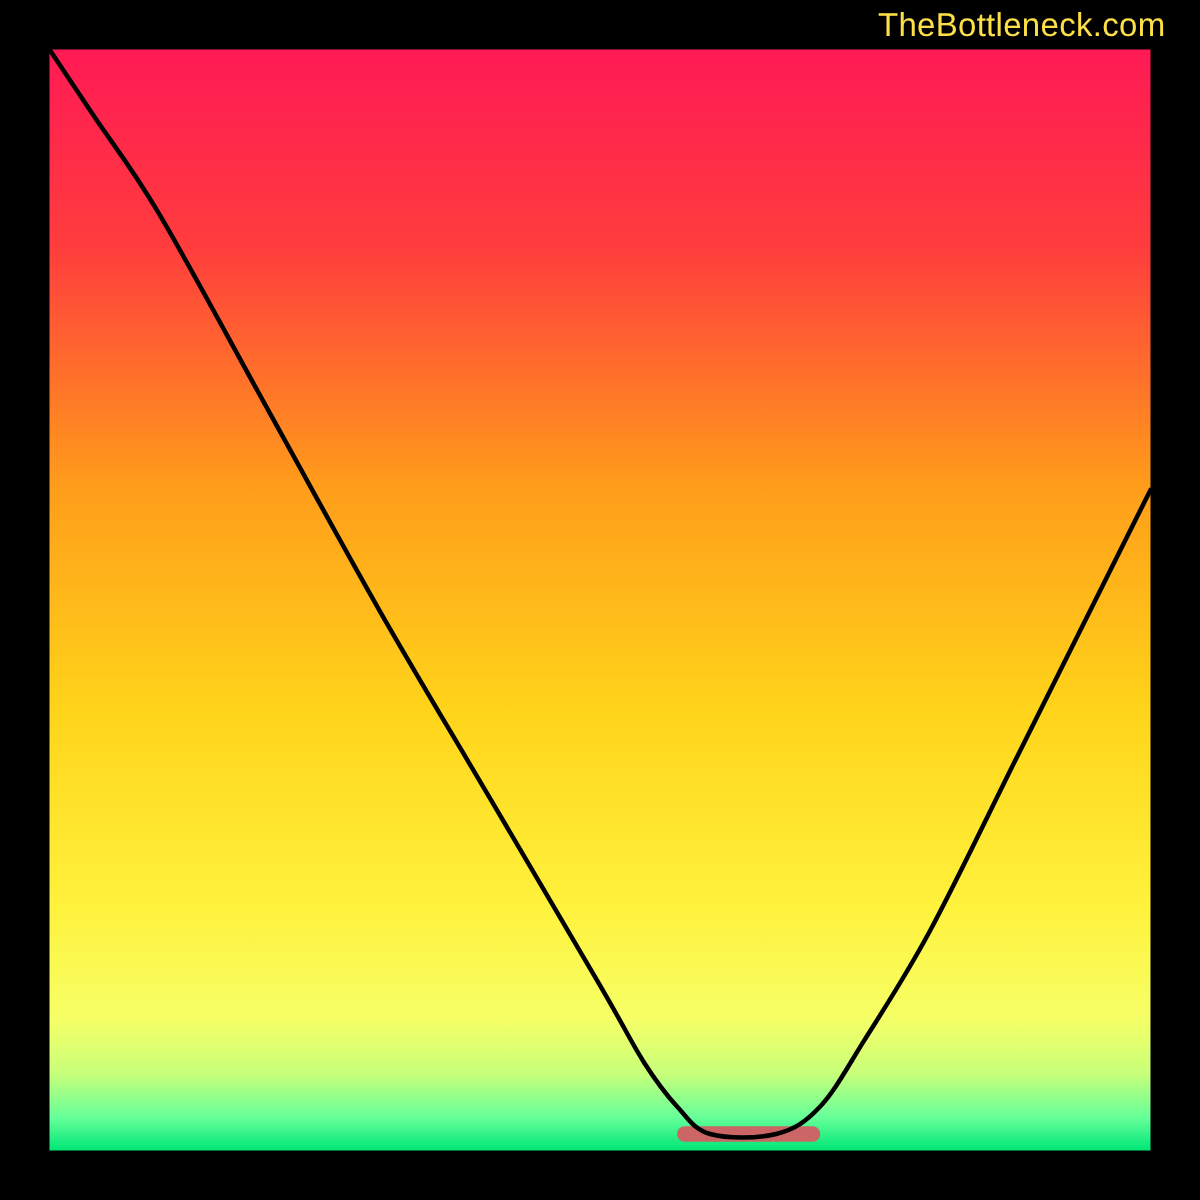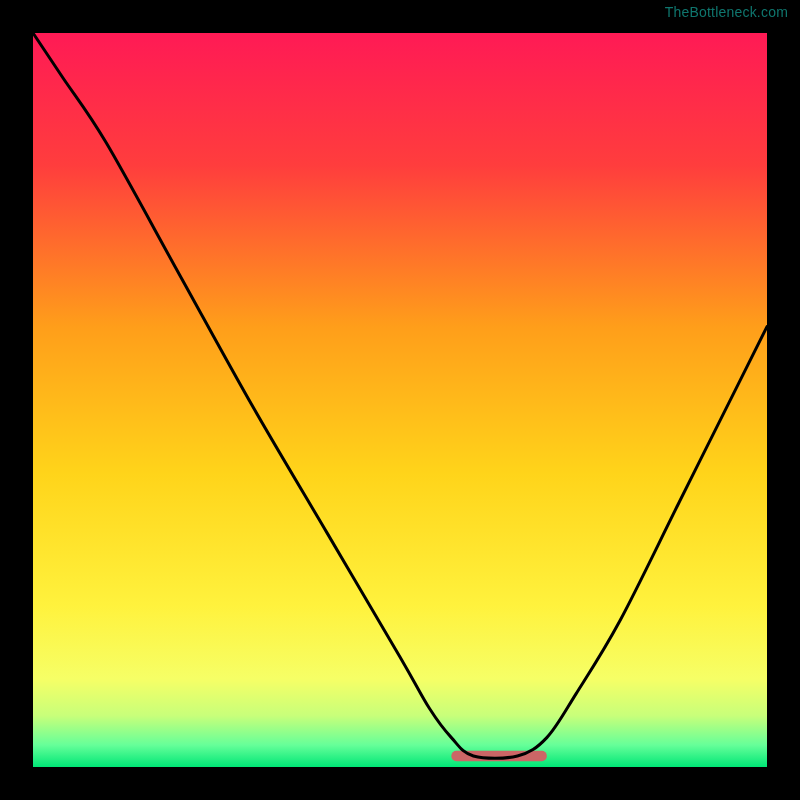--- a/index.html
+++ b/index.html
@@ -15,23 +15,23 @@
     position: relative;
     width: 800px;
     height: 800px;
   }
   svg {
     display: block;
   }
   .watermark {
     position: absolute;
     top: 4px;
-    right: 12px;
-    color: #0f766e;
-    font-size: 14px;
+    right: 23px;
+    color: #fde047;
+    font-size: 22px;
     font-weight: 400;
     letter-spacing: 0.2px;
     user-select: none;
   }
 </style>
 </head>
 <body>
 
 <div class="canvas-wrap">
   <div class="watermark">TheBottleneck.com</div>

